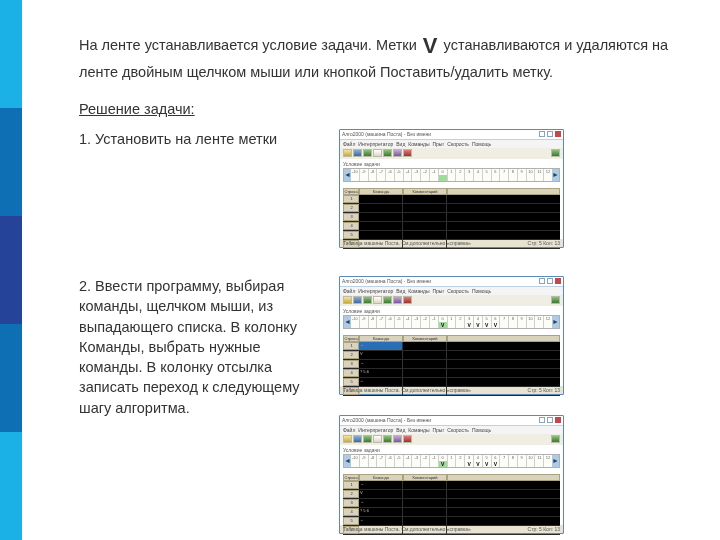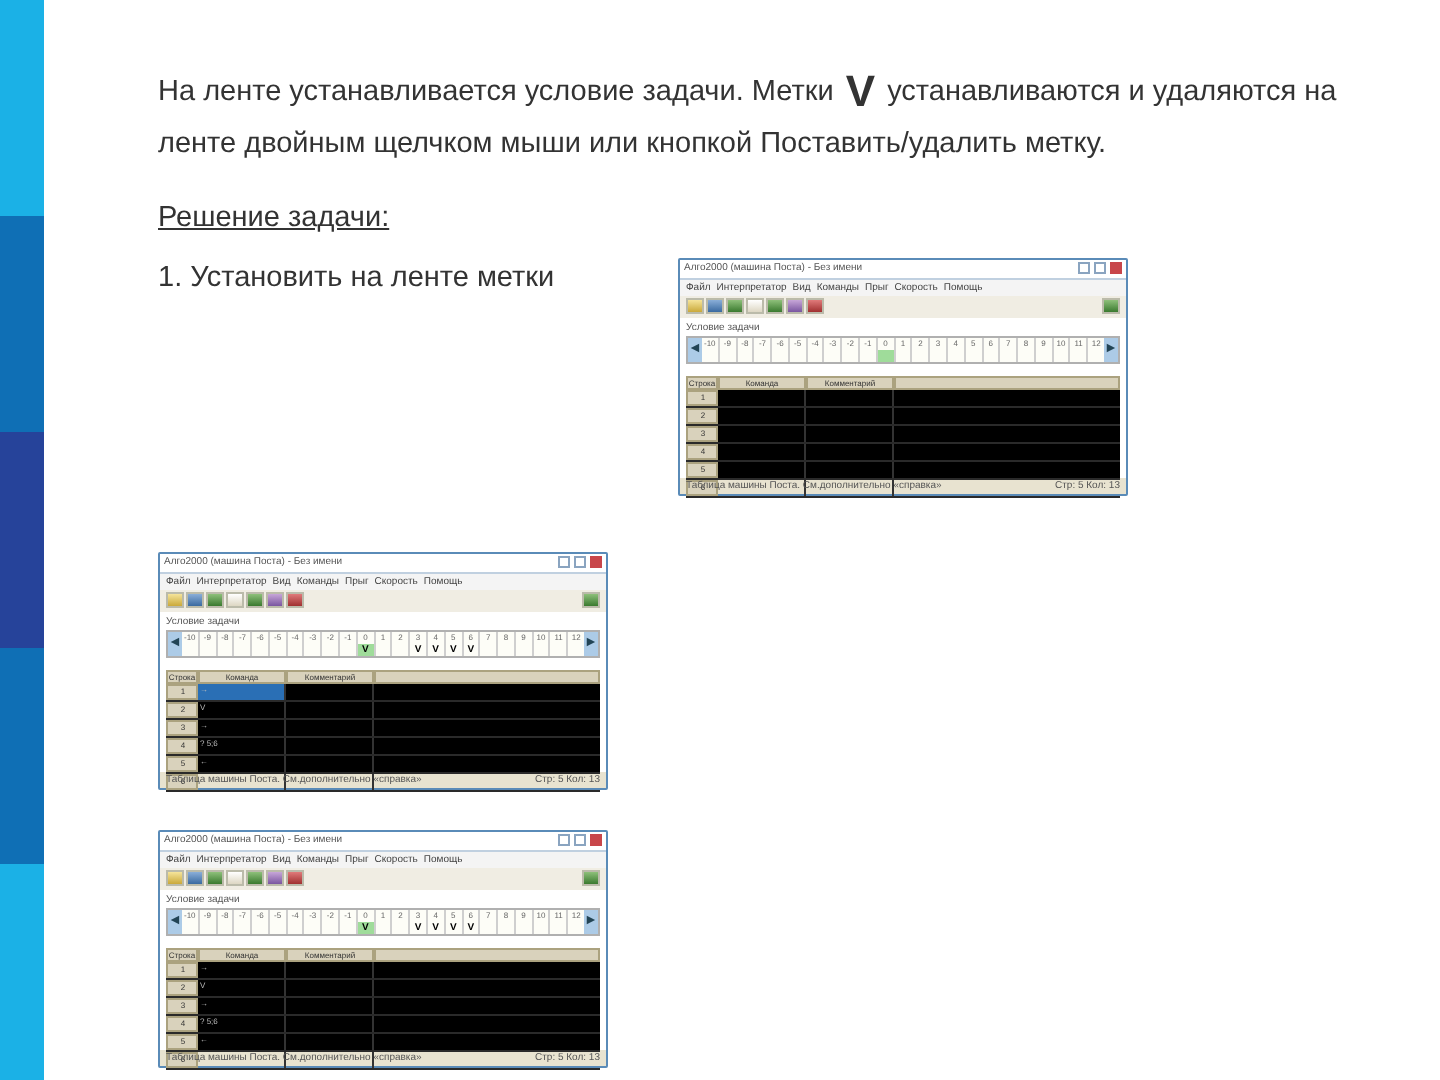--- a/index.html
+++ b/index.html
@@ -323,20 +323,21 @@
           </div>
         </div>
         <div class="status">
           <span>Таблица машины Поста. См.дополнительно «справка»</span>
           <span>Стр: 5    Кол: 13</span>
         </div>
       </div>
   </div>
 
   <div class="row" style="margin-top:28px">
+    <div class="txt">2. Ввести программу, выбирая команды, щелчком мыши, из выпадающего списка. В колонку Команды, выбрать нужные команды. В колонку отсылка записать переход к следующему шагу алгоритма.</div>
     <div>
       <div class="shot" id="shot2">
           <div class="titlebar">
             <span>Алго2000 (машина Поста) - Без имени</span>
             <span class="winbtns">
               <span></span>
               <span></span>
               <span class="x"></span>
             </span>
           </div>

